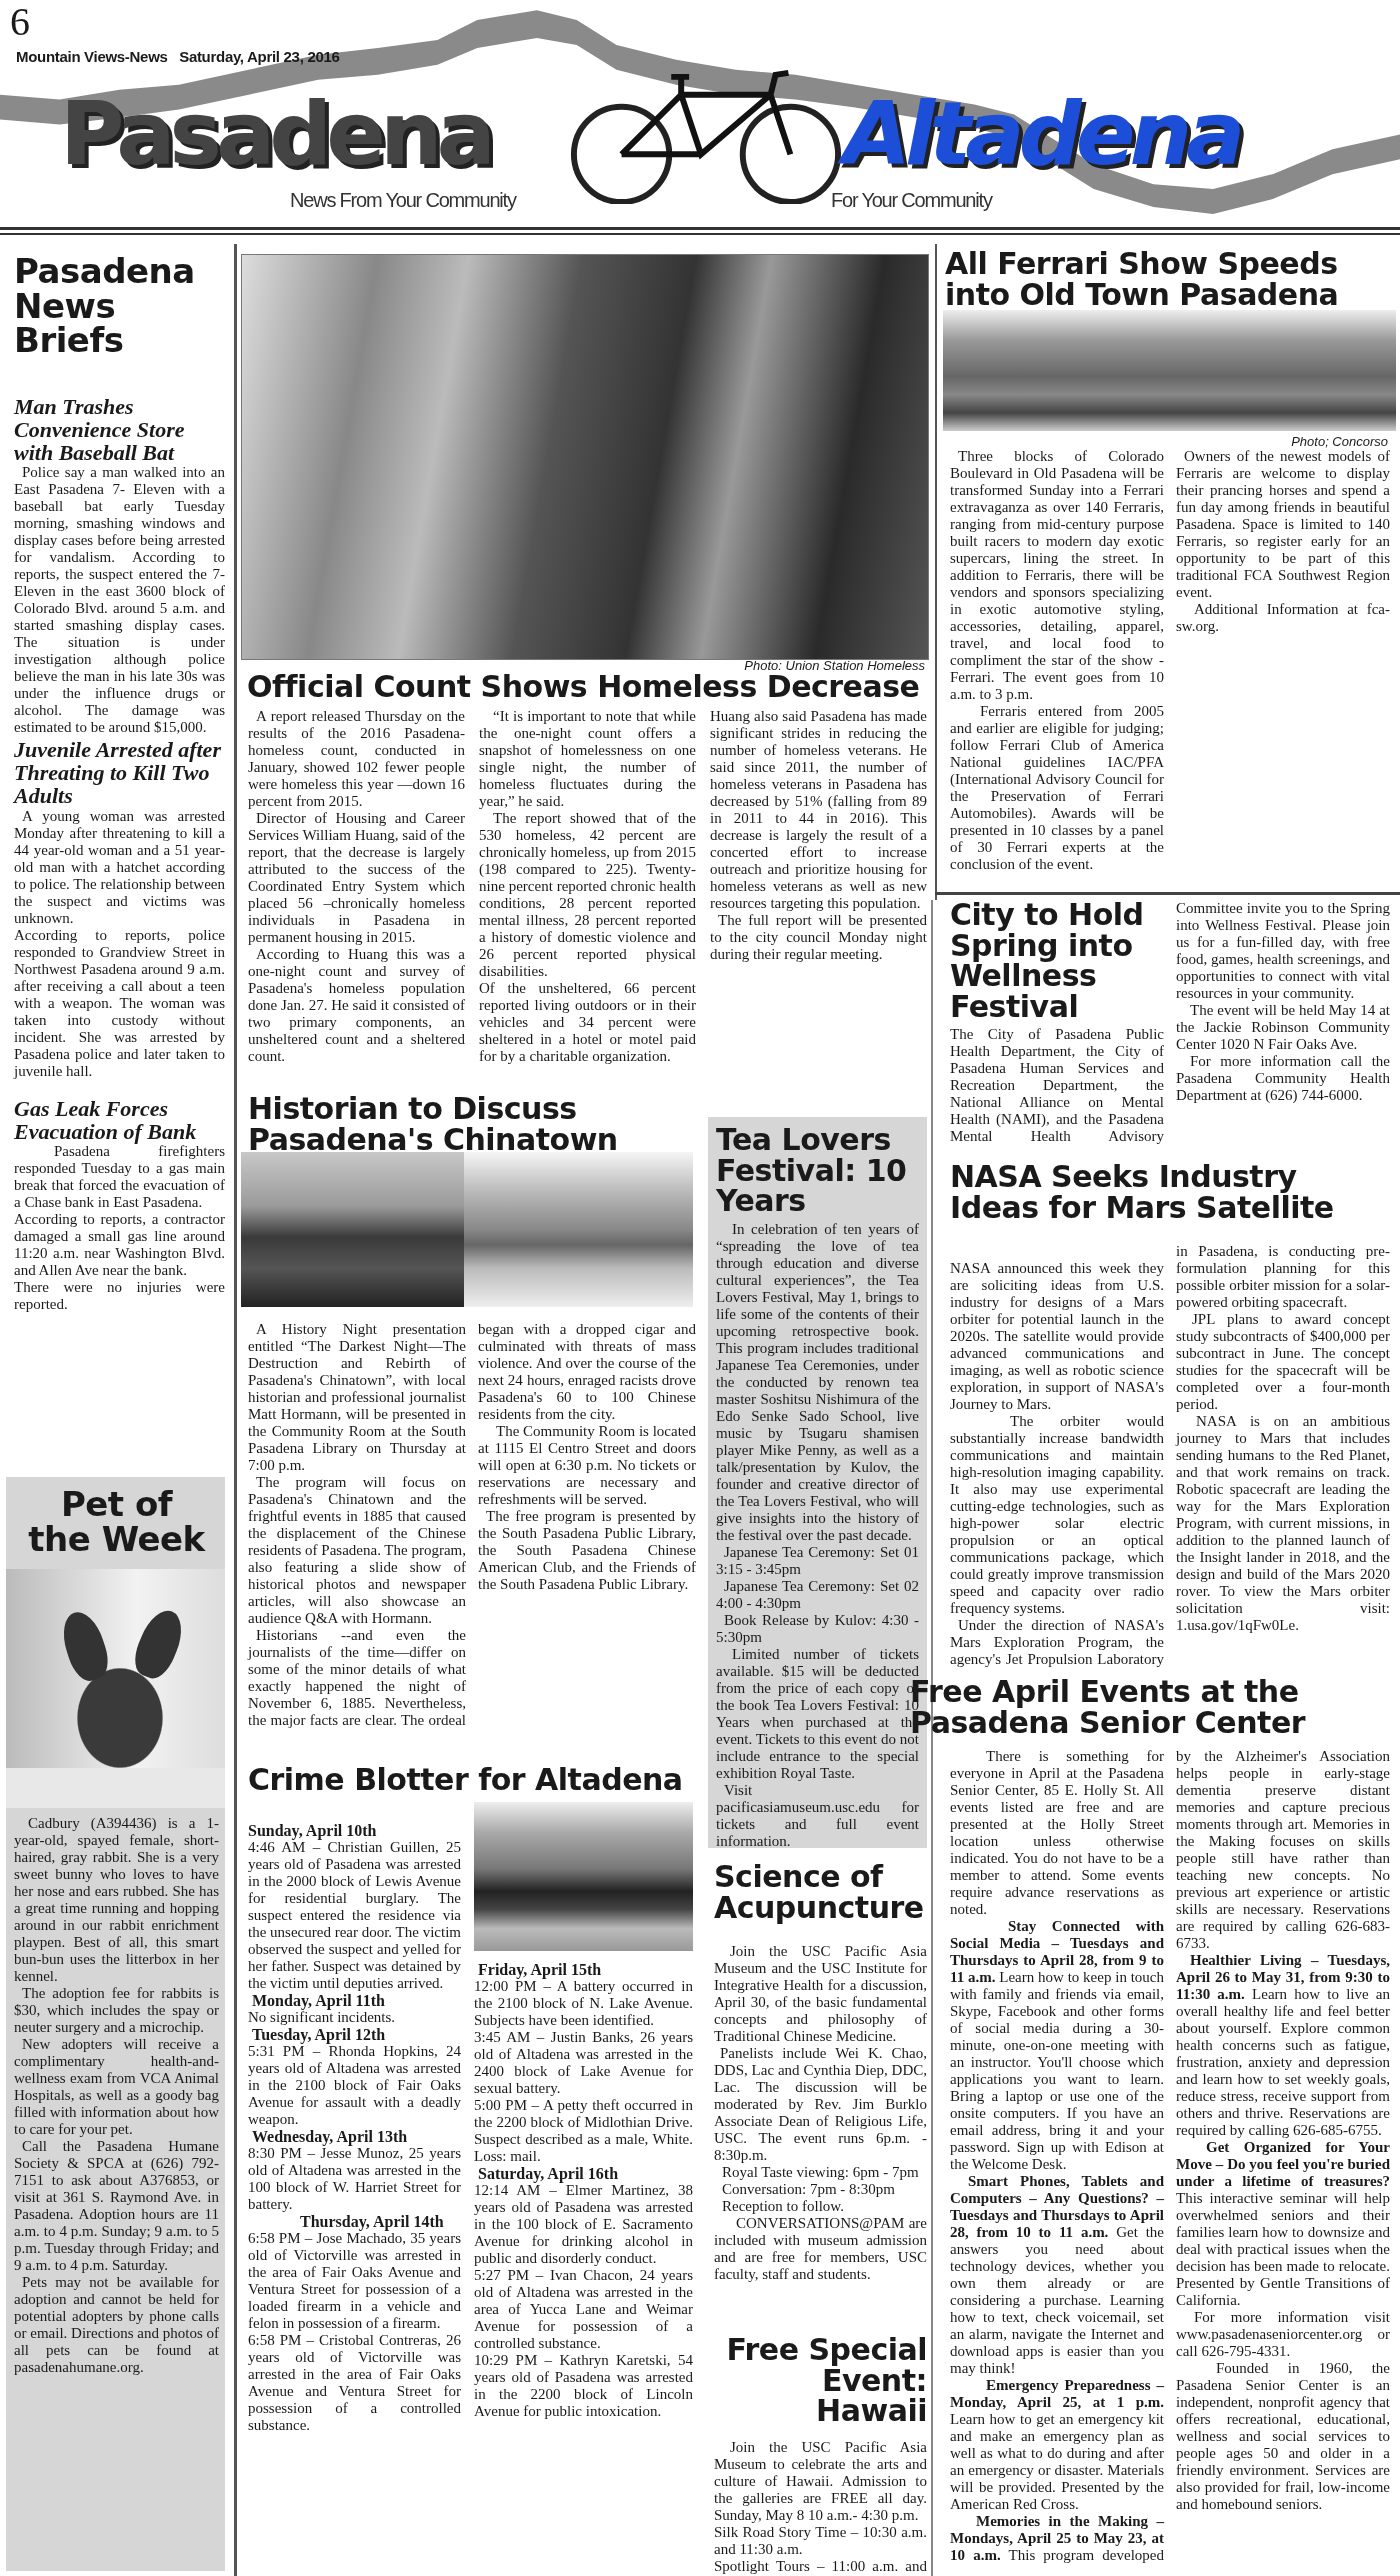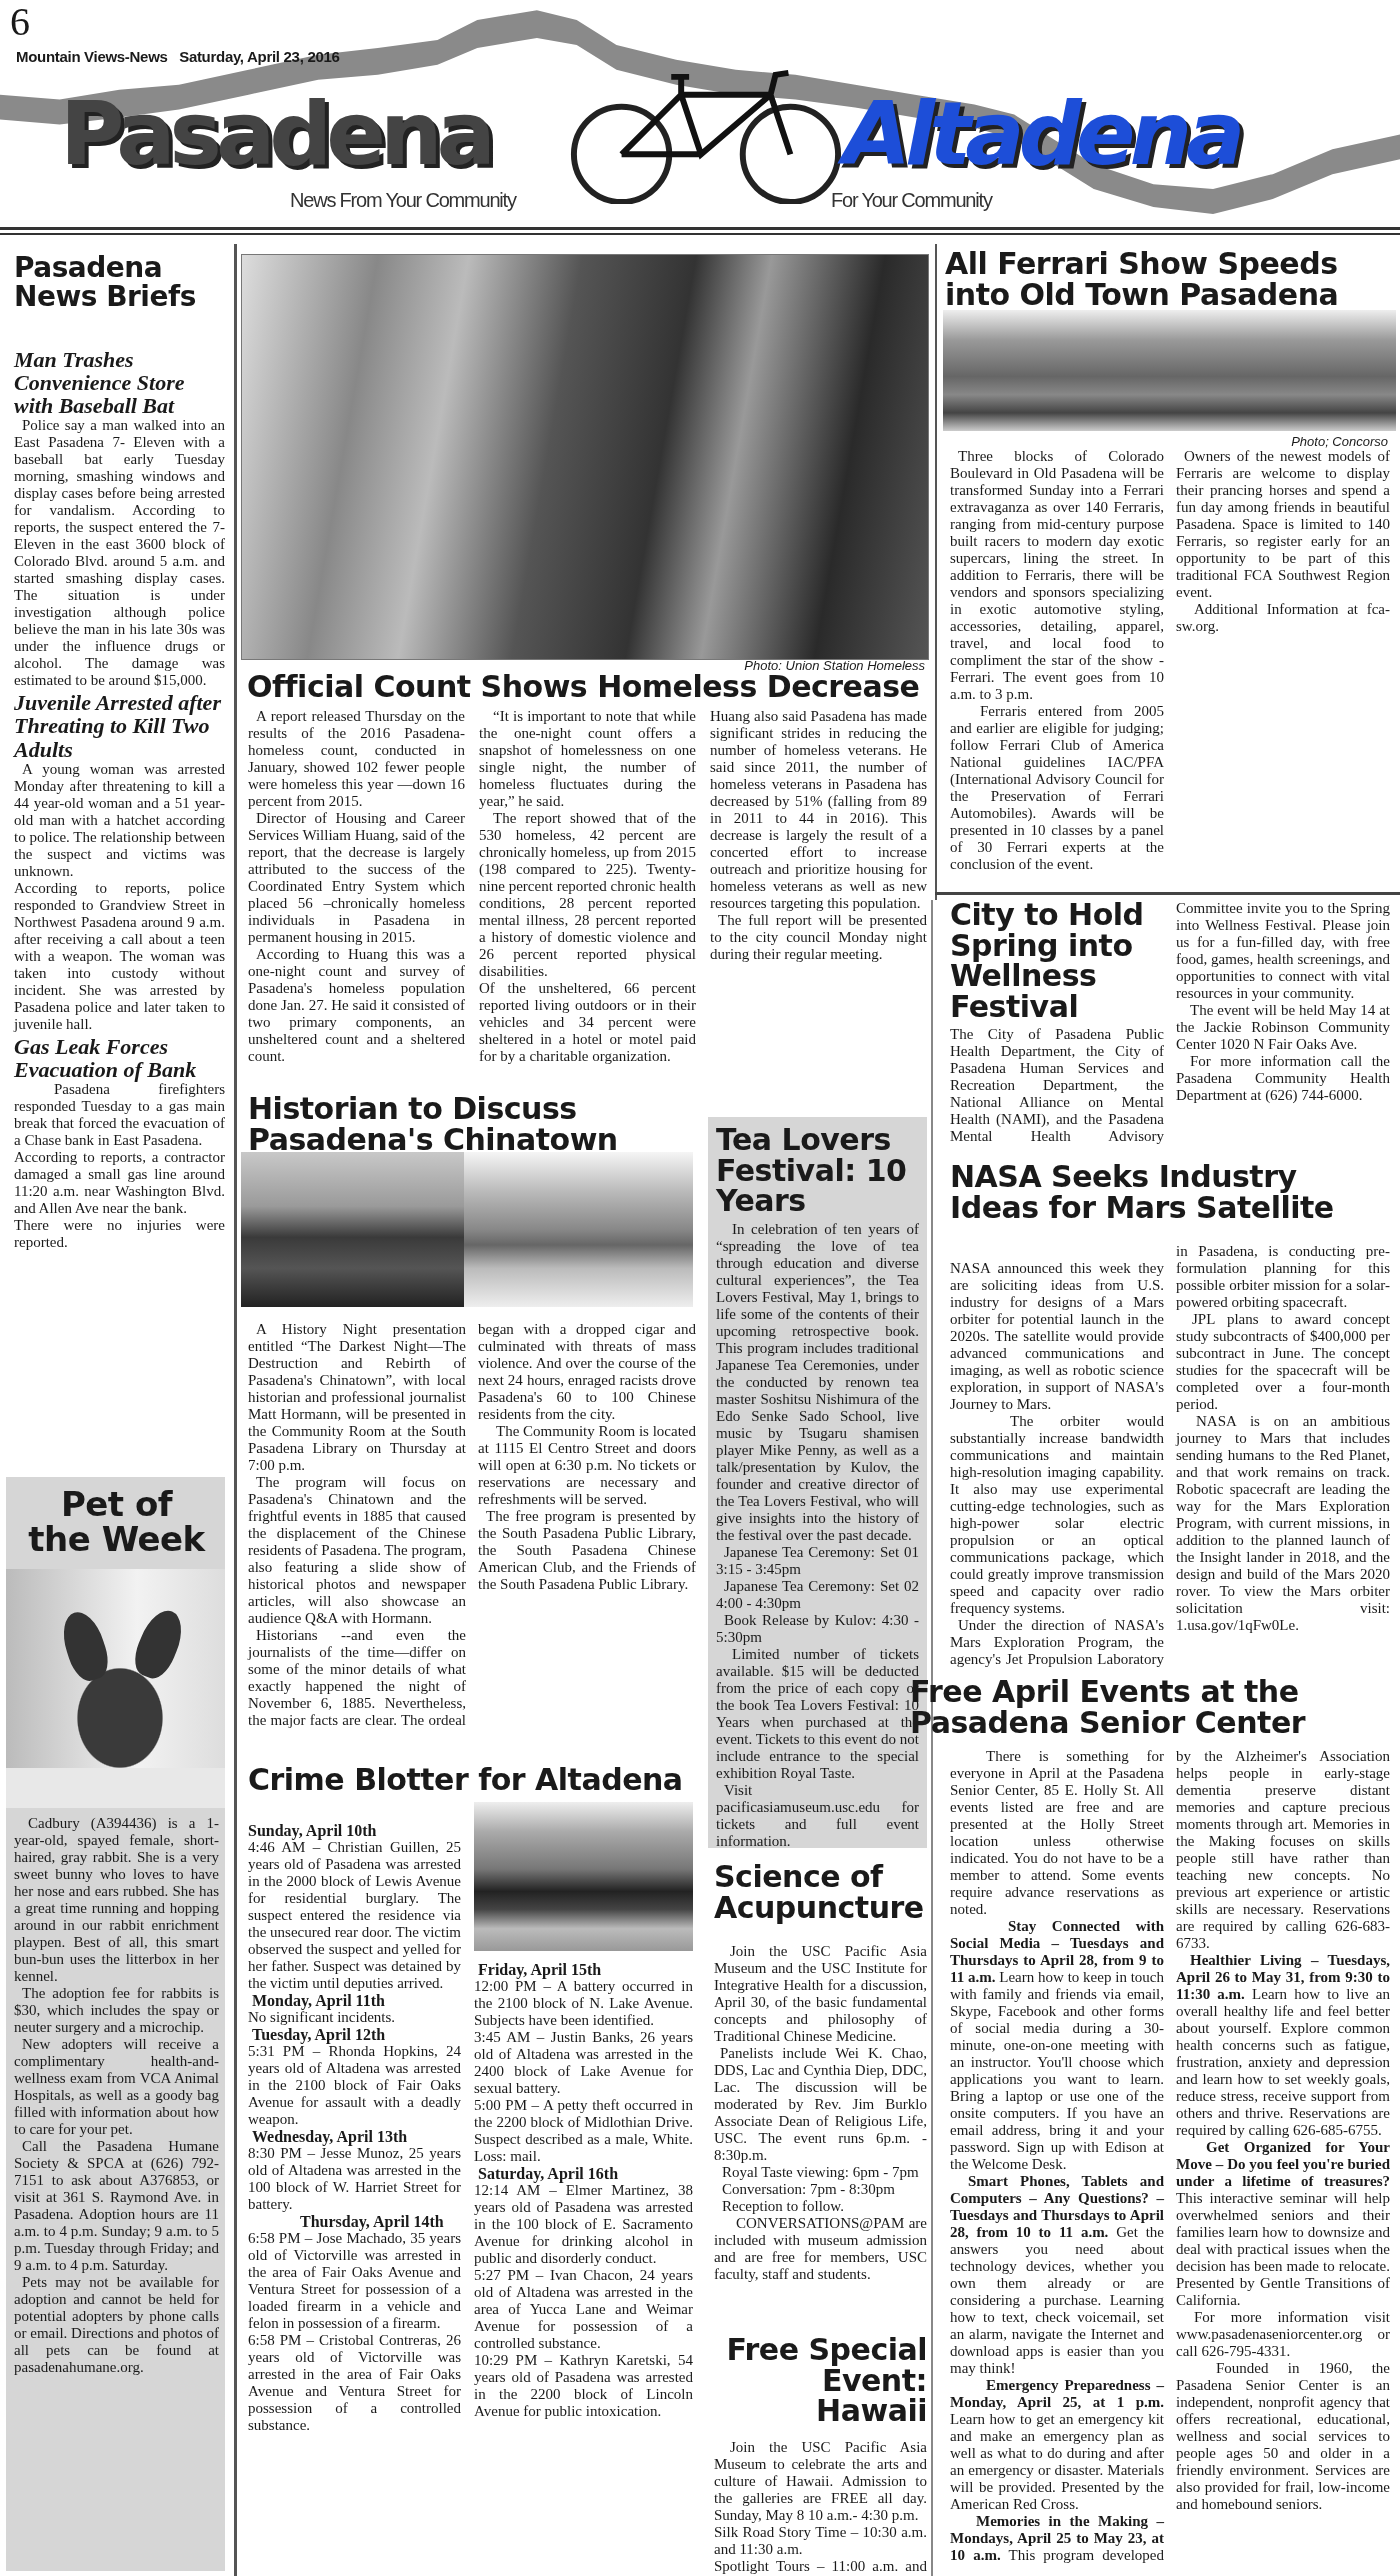--- a/index.html
+++ b/index.html
@@ -39,31 +39,31 @@
   <div class="abs" style="left:843px;top:82px;font-family:'DejaVu Sans',sans-serif;font-weight:bold;font-size:88px;letter-spacing:-6px;color:#1d4ed8;text-shadow:4px 4px 0 #222;font-style:italic;">Altadena</div>
   <div class="abs" style="left:290px;top:189px;font-family:'Liberation Sans',sans-serif;font-size:20px;letter-spacing:-1.2px;color:#333;">News From Your Community</div>
   <div class="abs" style="left:831px;top:189px;font-family:'Liberation Sans',sans-serif;font-size:20px;letter-spacing:-1.2px;color:#333;">For Your Community</div>
   <div class="abs" style="left:0;top:227px;width:1400px;height:8px;border-top:3px solid #333;border-bottom:2px solid #333;"></div>
 </div>
 
 <div class="vrule" style="left:234px;top:244px;height:2332px;"></div>
 <div class="vrule" style="left:935px;top:244px;height:656px;width:2px;"></div>
 
 <section class="abs" style="left:14px;top:254px;width:211px;">
-  <h1 class="hd" style="font-size:28px;margin-bottom:8px;">Pasadena News Briefs</h1>
+  <h1 class="hd" style="font-size:34px;margin-bottom:8px;">Pasadena News Briefs</h1>
   <h2 class="sub" style="font-size:22px;margin-top:37px;">Man Trashes Convenience Store with Baseball Bat</h2>
   <div class="body">
       <p>Police say a man walked into an East Pasadena 7- Eleven with a baseball bat early Tuesday morning, smashing windows and display cases before being arrested for vandalism. According to reports, the suspect entered the 7- Eleven in the east 3600 block of Colorado Blvd. around 5 a.m. and started smashing display cases. The situation is under investigation although police believe the man in his late 30s was under the influence drugs or alcohol. The damage was estimated to be around $15,000.</p>
     </div>
   <h2 class="sub" style="font-size:22px;margin-top:2px;">Juvenile Arrested after Threating to Kill Two Adults</h2>
   <div class="body">
     <p>A young woman was arrested Monday after threatening to kill a 44 year-old woman and a 51 year-old man with a hatchet according to police. The relationship between the suspect and victims was unknown.</p>
     <p class="ni">According to reports, police responded to Grandview Street in Northwest Pasadena around 9 a.m. after receiving a call about a teen with a weapon. The woman was taken into custody without incident. She was arrested by Pasadena police and later taken to juvenile hall.</p>
   </div>
-  <h2 class="sub" style="font-size:22px;margin-top:2px;">Gas Leak Forces Evacuation of Bank</h2>
+  <h2 class="sub" style="font-size:22px;margin-top:17px;">Gas Leak Forces Evacuation of Bank</h2>
   <div class="body">
     <p style="text-indent:40px">Pasadena firefighters responded Tuesday to a gas main break that forced the evacuation of a Chase bank in East Pasadena.</p>
     <p class="ni">According to reports, a contractor damaged a small gas line around 11:20 a.m. near Washington Blvd. and Allen Ave near the bank.</p>
     <p class="ni">There were no injuries were reported.</p>
   </div>
 </section>
 
 <section class="abs graybox" style="left:6px;top:1477px;width:219px;height:1094px;">
   <h1 class="hd" style="font-size:34px;text-align:center;padding:10px 8px 8px 20px;width:209px;">Pet of the Week</h1>
   <div class="abs" style="left:0;top:92px;width:219px;height:239px;background:radial-gradient(ellipse 60px 70px at 114px 149px,#3a3a3a 70%,transparent 72%),linear-gradient(90deg,#bbb,#f2f2f2 60%,#ddd);">

